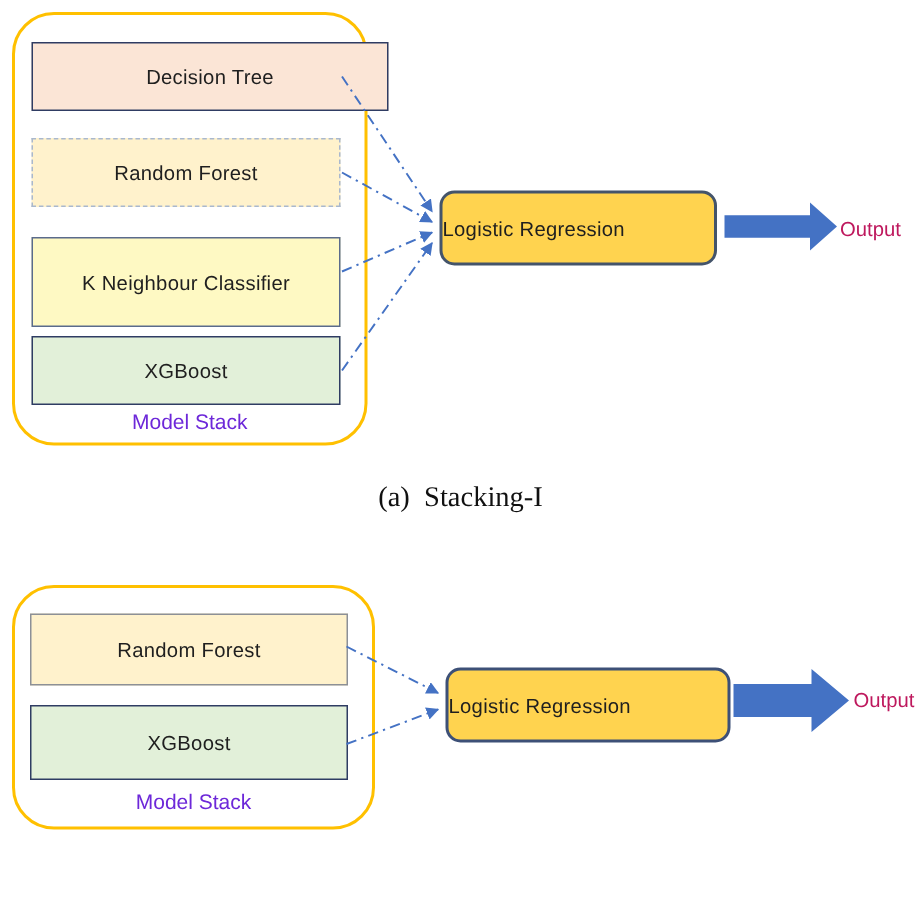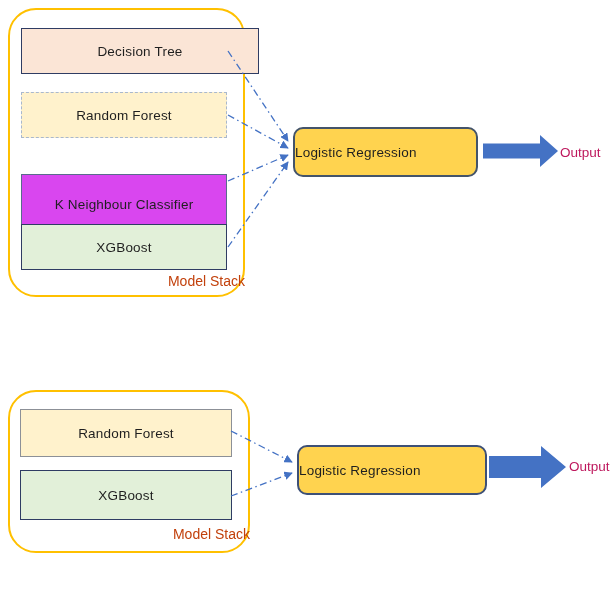--- a/index.html
+++ b/index.html
@@ -9,21 +9,21 @@
     font-family:"Liberation Sans",sans-serif;color:#1f1f1f;overflow:hidden;
   }
   .stack-container{
     position:absolute;background:#ffffff;border:2px solid #FFC000;border-radius:28px;
   }
   .model-box{
     position:absolute;display:flex;align-items:center;justify-content:center;
     font-size:13.5px;letter-spacing:.2px;border:1.4px solid #2F3C63;
   }
   .stack-label{
-    position:absolute;text-align:right;font-size:14px;color:#c2410c;
+    position:absolute;text-align:center;font-size:14px;color:#6d28d9;
   }
   .lr-box{
     position:absolute;display:flex;align-items:center;justify-content:flex-start;
     border:2px solid #44546A;border-radius:10px;font-size:13.5px;letter-spacing:.2px;
   }
   .output-label{
     position:absolute;font-size:13.5px;color:#be185d;
   }
   .caption{
     position:absolute;left:0;width:614px;text-align:center;
@@ -39,36 +39,37 @@
   <div class="stack-container" style="left: 8px; top: 8px; width: 237px; height: 289px; border-color: rgb(255, 192, 0);"></div>
 
   <div class="model-box" style="left: 21px; top: 28px; width: 238px; height: 46px; background-color: rgb(251, 229, 214); border-color: rgb(47, 60, 99); border-style: solid;">
     <span>Decision Tree</span>
   </div>
 
   <div class="model-box" style="left: 21px; top: 92px; width: 206px; height: 46px; border-width: 1px; background-color: rgb(255, 242, 204); border-color: rgb(169, 184, 206); border-style: dashed;">
     <span>Random Forest</span>
   </div>
 
-  <div class="model-box" style="left: 21px; top: 158px; width: 206px; height: 60px; border-width: 1px; background-color: #d946ef; border-color: rgb(90, 107, 140); border-style: solid; margin-top: 16px;">
+  <div class="model-box" style="left: 21px; top: 158px; width: 206px; height: 60px; border-width: 1px; background-color: #fef9c3; border-color: rgb(90, 107, 140); border-style: solid;">
     <span>K Neighbour Classifier</span>
   </div>
 
   <div class="model-box" style="left: 21px; top: 224px; width: 206px; height: 46px; background-color: rgb(226, 240, 217); border-color: rgb(47, 60, 99); border-style: solid;">
     <span>XGBoost</span>
   </div>
 
   <div class="stack-label" style="left:8px;top:273px;width:237px;">Model Stack</div>
 
   <div class="lr-box" style="left: 293px; top: 127px; width: 185px; height: 50px; background-color: rgb(255, 211, 79); border-color: rgb(68, 84, 106);">
     <span>Logistic Regression</span>
   </div>
 
   <div class="output-label" style="left:560px;top:145px;">Output</div>
 
+  <div class="caption" style="top:321px;">(a)  Stacking-I</div>
 
   <div class="stack-container" style="left: 8px; top: 390px; width: 242px; height: 163px; border-color: rgb(255, 192, 0);"></div>
 
   <div class="model-box" style="left: 20px; top: 409px; width: 212px; height: 48px; border-width: 1px; background-color: rgb(255, 242, 204); border-color: rgb(140, 144, 151); border-style: solid;">
     <span>Random Forest</span>
   </div>
 
   <div class="model-box" style="left: 20px; top: 470px; width: 212px; height: 50px; background-color: rgb(226, 240, 217); border-color: rgb(47, 60, 99); border-style: solid;">
     <span>XGBoost</span>
   </div>

